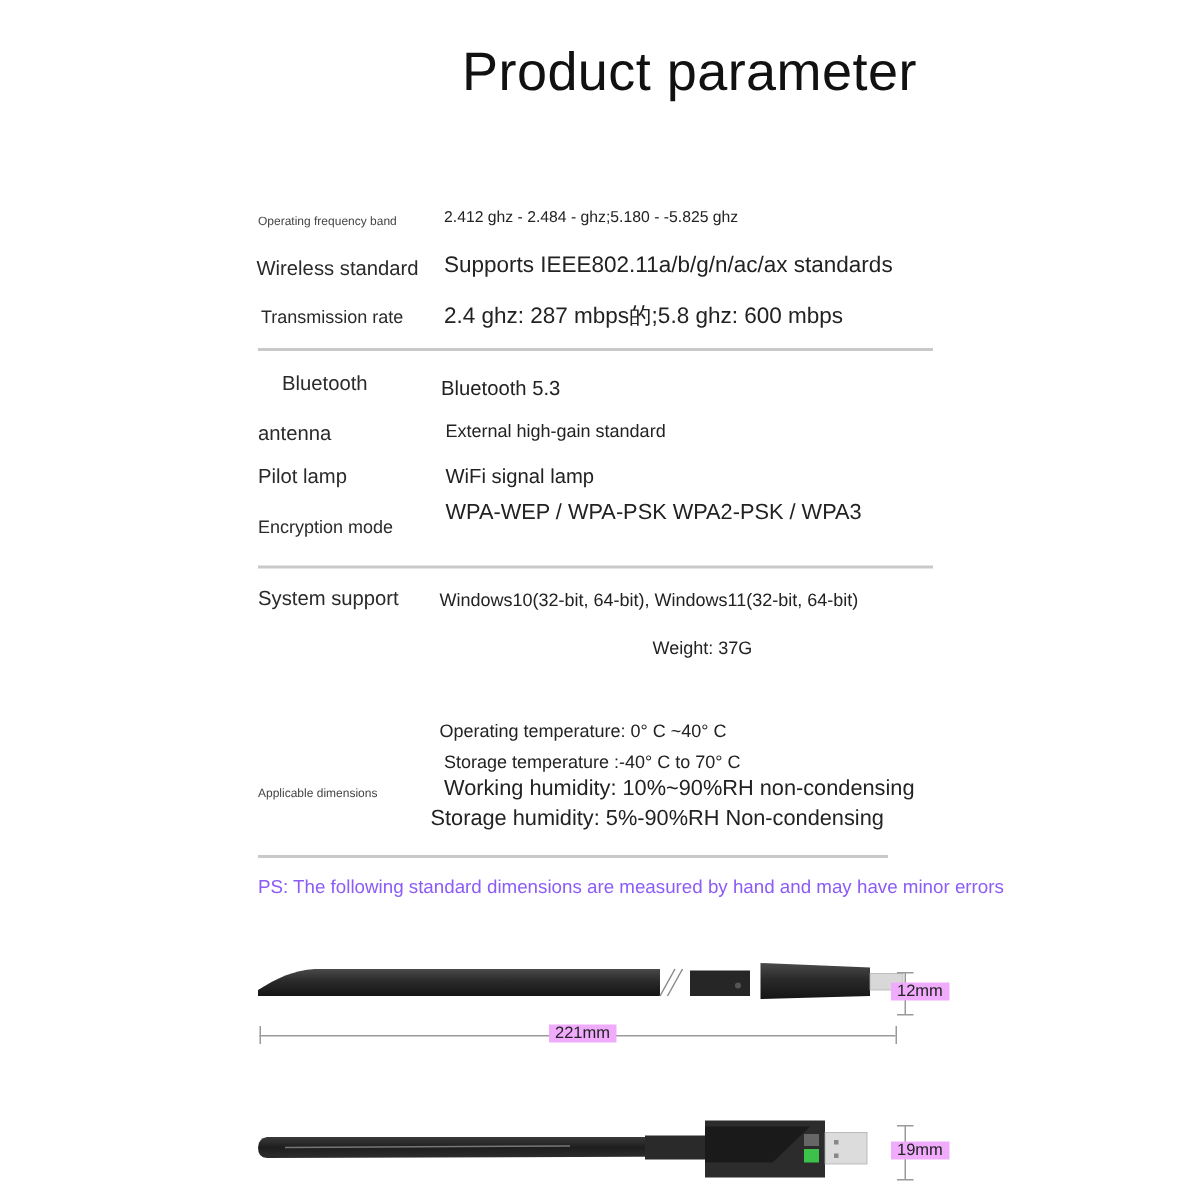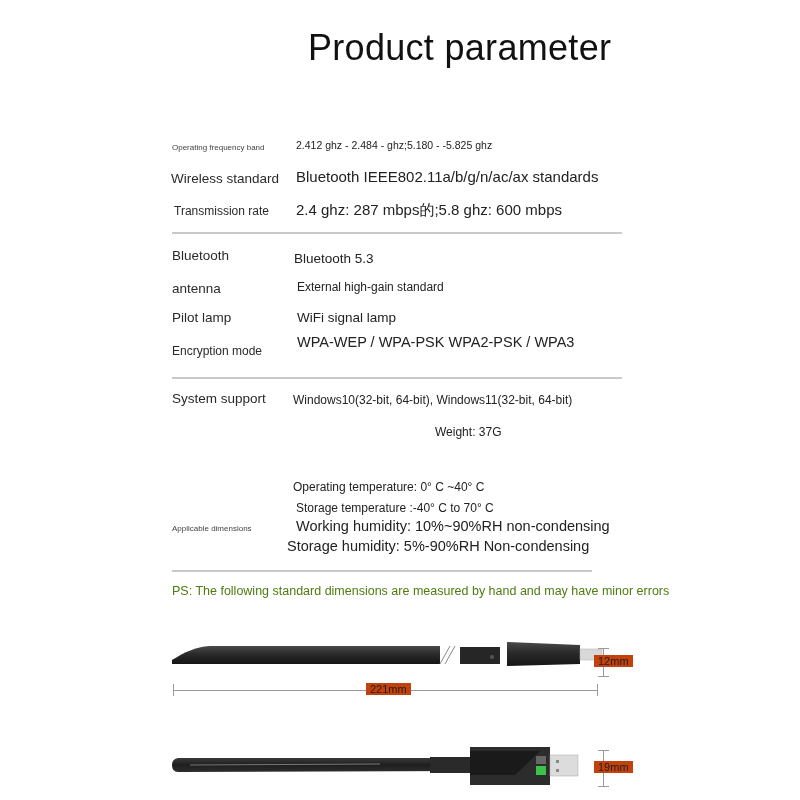--- a/index.html
+++ b/index.html
@@ -10,43 +10,43 @@
   .abs { position: absolute; white-space: nowrap; }
   .title { left: 308px; top: 14px; font-size: 36px; color: #111; letter-spacing: 0.3px; margin-top: 13px; }
   .lbl { color: #2a2a2a; }
   .val { color: #222; }
   .tiny { font-size: 8px; color: #444; }
   .sm { font-size: 12px; }
   .md { font-size: 13.5px; }
   .lg { font-size: 14.5px; }
   .xl { font-size: 15px; }
   .divider { position: absolute; height: 2px; background: #c9c9c9; }
-  .note { left: 172px; top: 584px; font-size: 12.5px; color: #4d7c0f; }
+  .note { left: 172px; top: 584px; font-size: 12.5px; color: #8b5cf6; }
 
   
   .dimline { position: absolute; background: #9a9a9a; }
-  .dimtext { position: absolute; font-size: 11px; color: #222; background: #c2410c; padding: 0 4px; }
+  .dimtext { position: absolute; font-size: 11px; color: #222; background: #f0abfc; padding: 0 4px; }
 </style>
 </head>
 <body>
 
 <div class="abs title">Product parameter</div>
 
 <div class="abs lbl tiny" style="left:172px; top:143px;">Operating frequency band</div>
 <div class="abs val sm" style="left:296px; top:139px; font-size:10.5px;">2.412 ghz - 2.484 - ghz;5.180 - -5.825 ghz</div>
 
 <div class="abs lbl md" style="left:171px; top:171px;">Wireless standard</div>
-<div class="abs val xl" style="left:296px; top:168px;">Bluetooth IEEE802.11a/b/g/n/ac/ax standards</div>
+<div class="abs val xl" style="left:296px; top:168px;">Supports IEEE802.11a/b/g/n/ac/ax standards</div>
 
 <div class="abs lbl sm" style="left:174px; top:204px;text-align:center;">Transmission rate</div>
 <div class="abs val xl" style="left:296px; top:201px;">2.4 ghz: 287 mbps的;5.8 ghz: 600 mbps</div>
 
 <div class="divider" style="left:172px; top:232px; width:450px;"></div>
 
-<div class="abs lbl md" style="left:172px; top:248px;">Bluetooth</div>
+<div class="abs lbl md" style="left:188px; top:248px;">Bluetooth</div>
 <div class="abs val md" style="left:294px; top:251px;">Bluetooth 5.3</div>
 
 <div class="abs lbl md" style="left:172px; top:281px;">antenna</div>
 <div class="abs val sm" style="left:297px; top:280px;">External high-gain standard</div>
 
 <div class="abs lbl md" style="left:172px; top:310px;">Pilot lamp</div>
 <div class="abs val md" style="left:297px; top:310px;">WiFi signal lamp</div>
 
 <div class="abs lbl sm" style="left:172px; top:344px;text-align:right;">Encryption mode</div>
 <div class="abs val lg" style="left:297px; top:334px;">WPA-WEP / WPA-PSK WPA2-PSK / WPA3</div>

